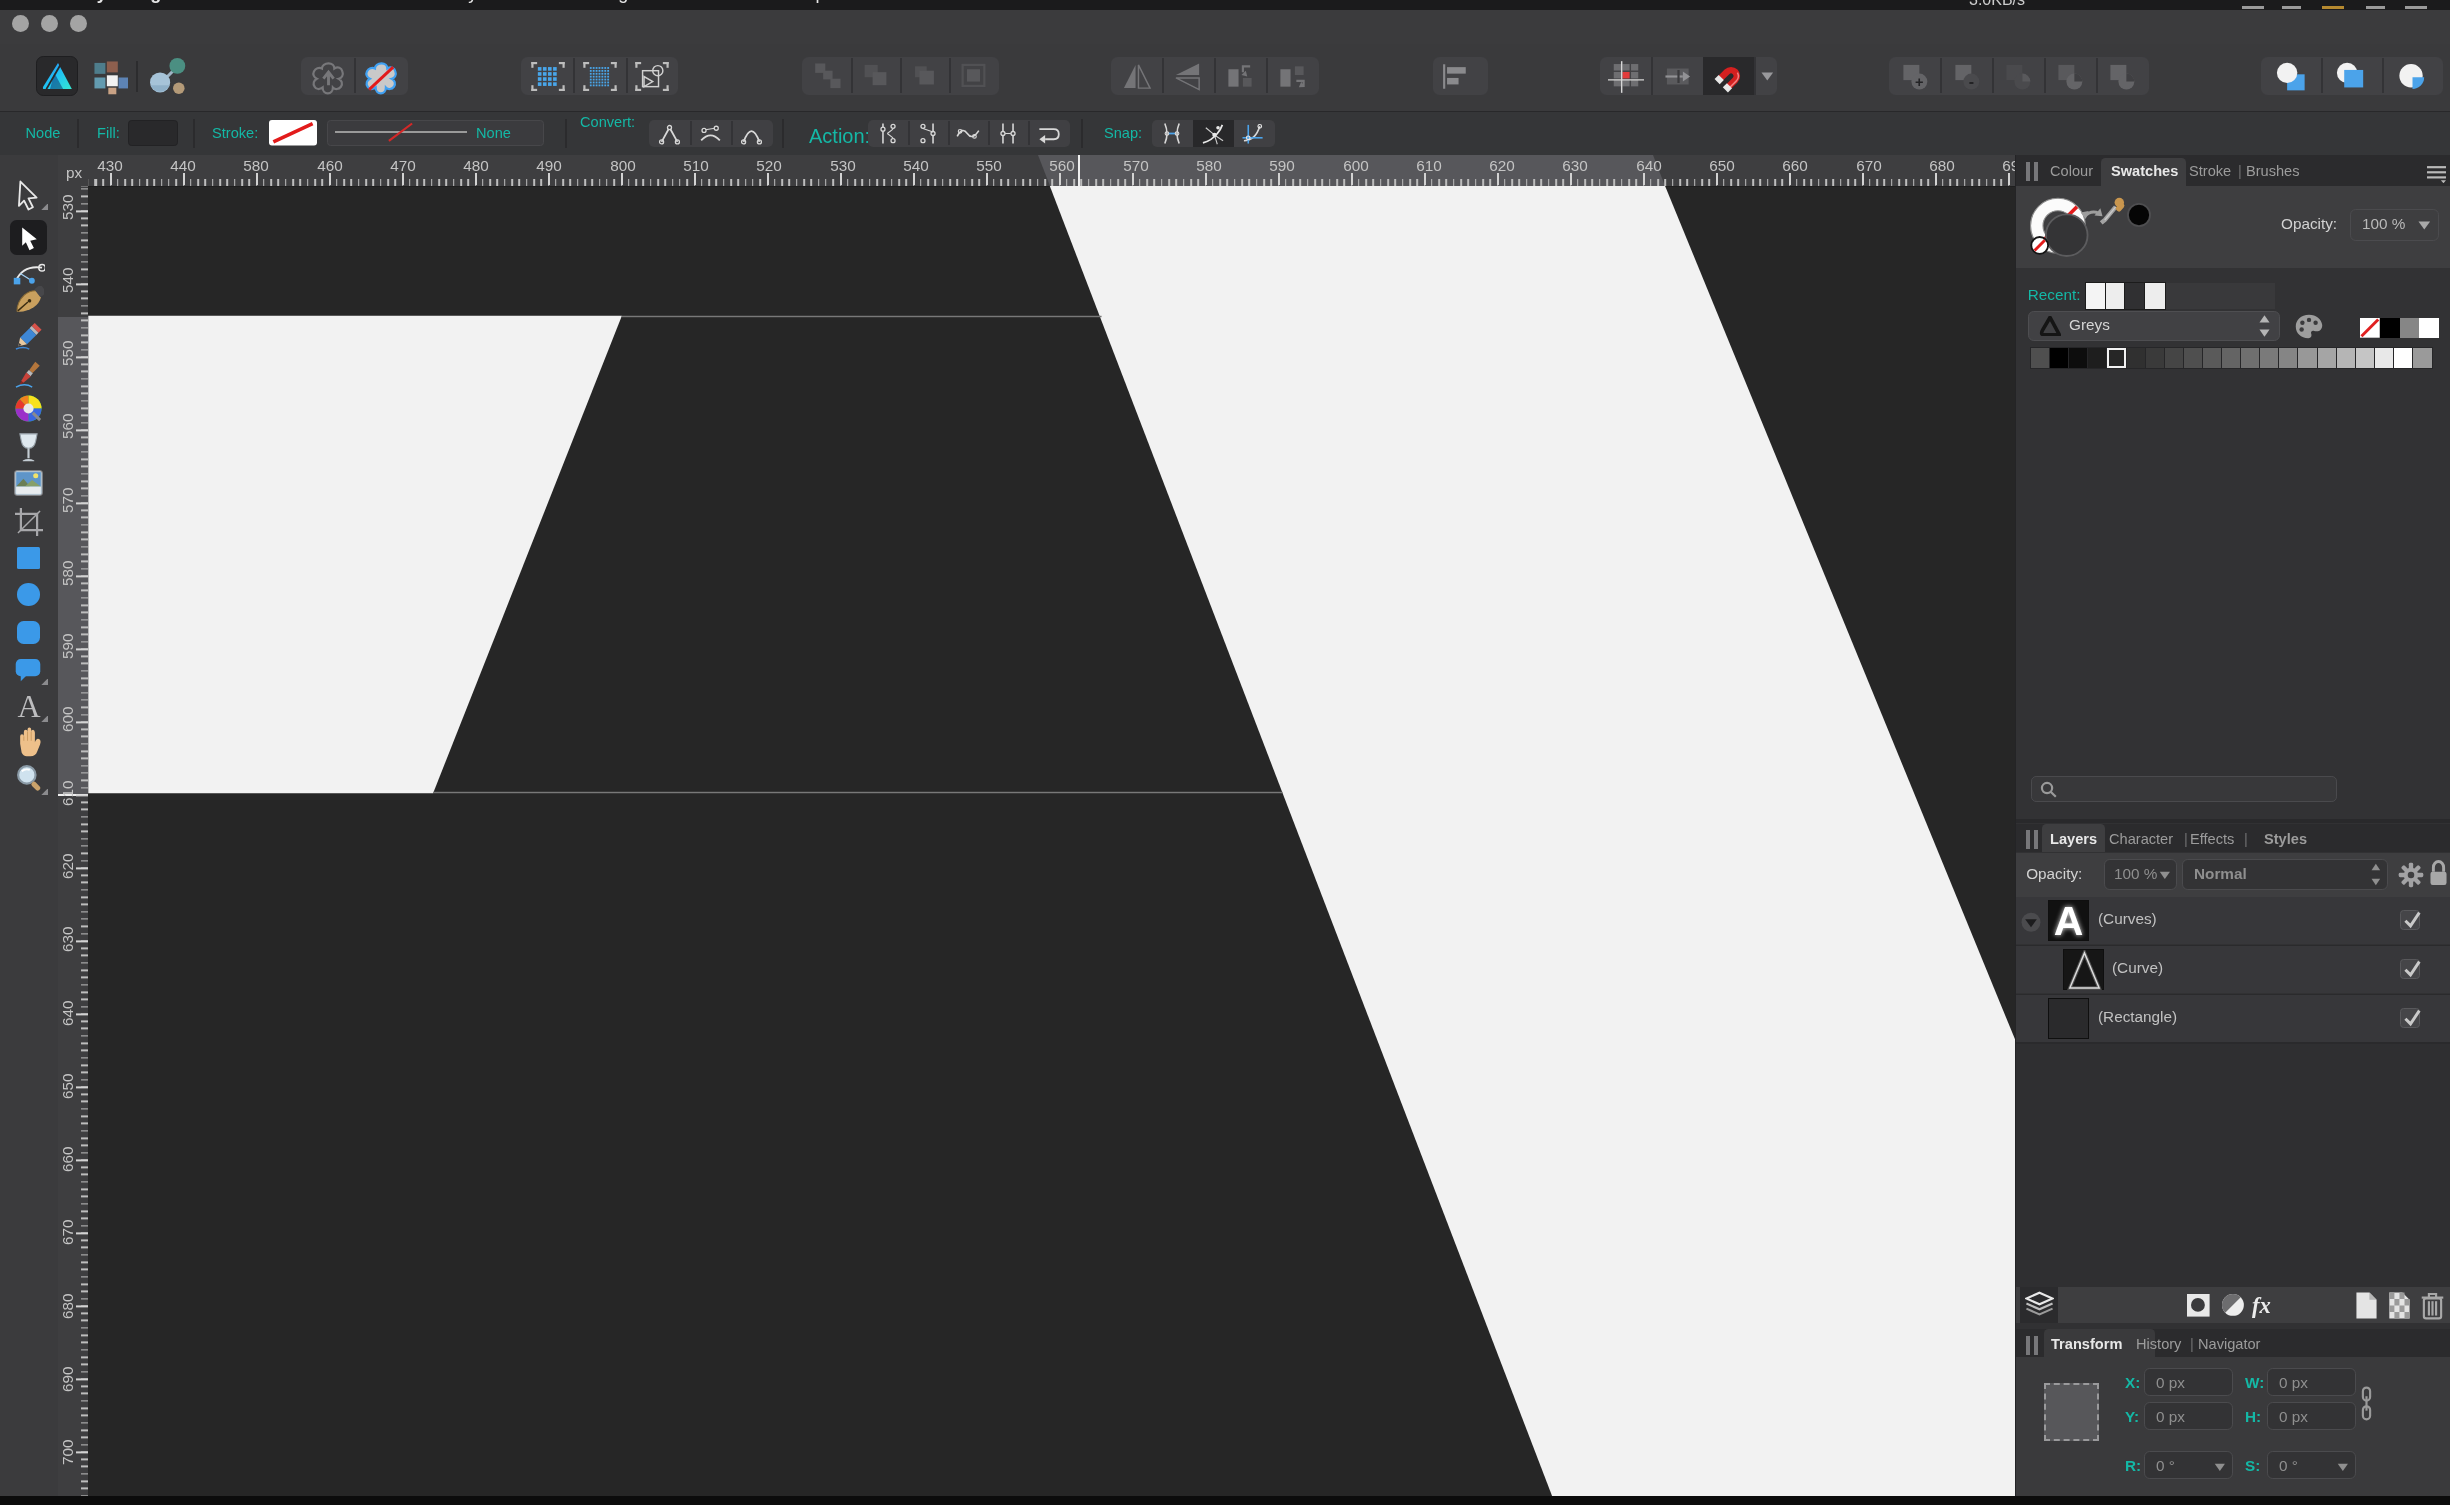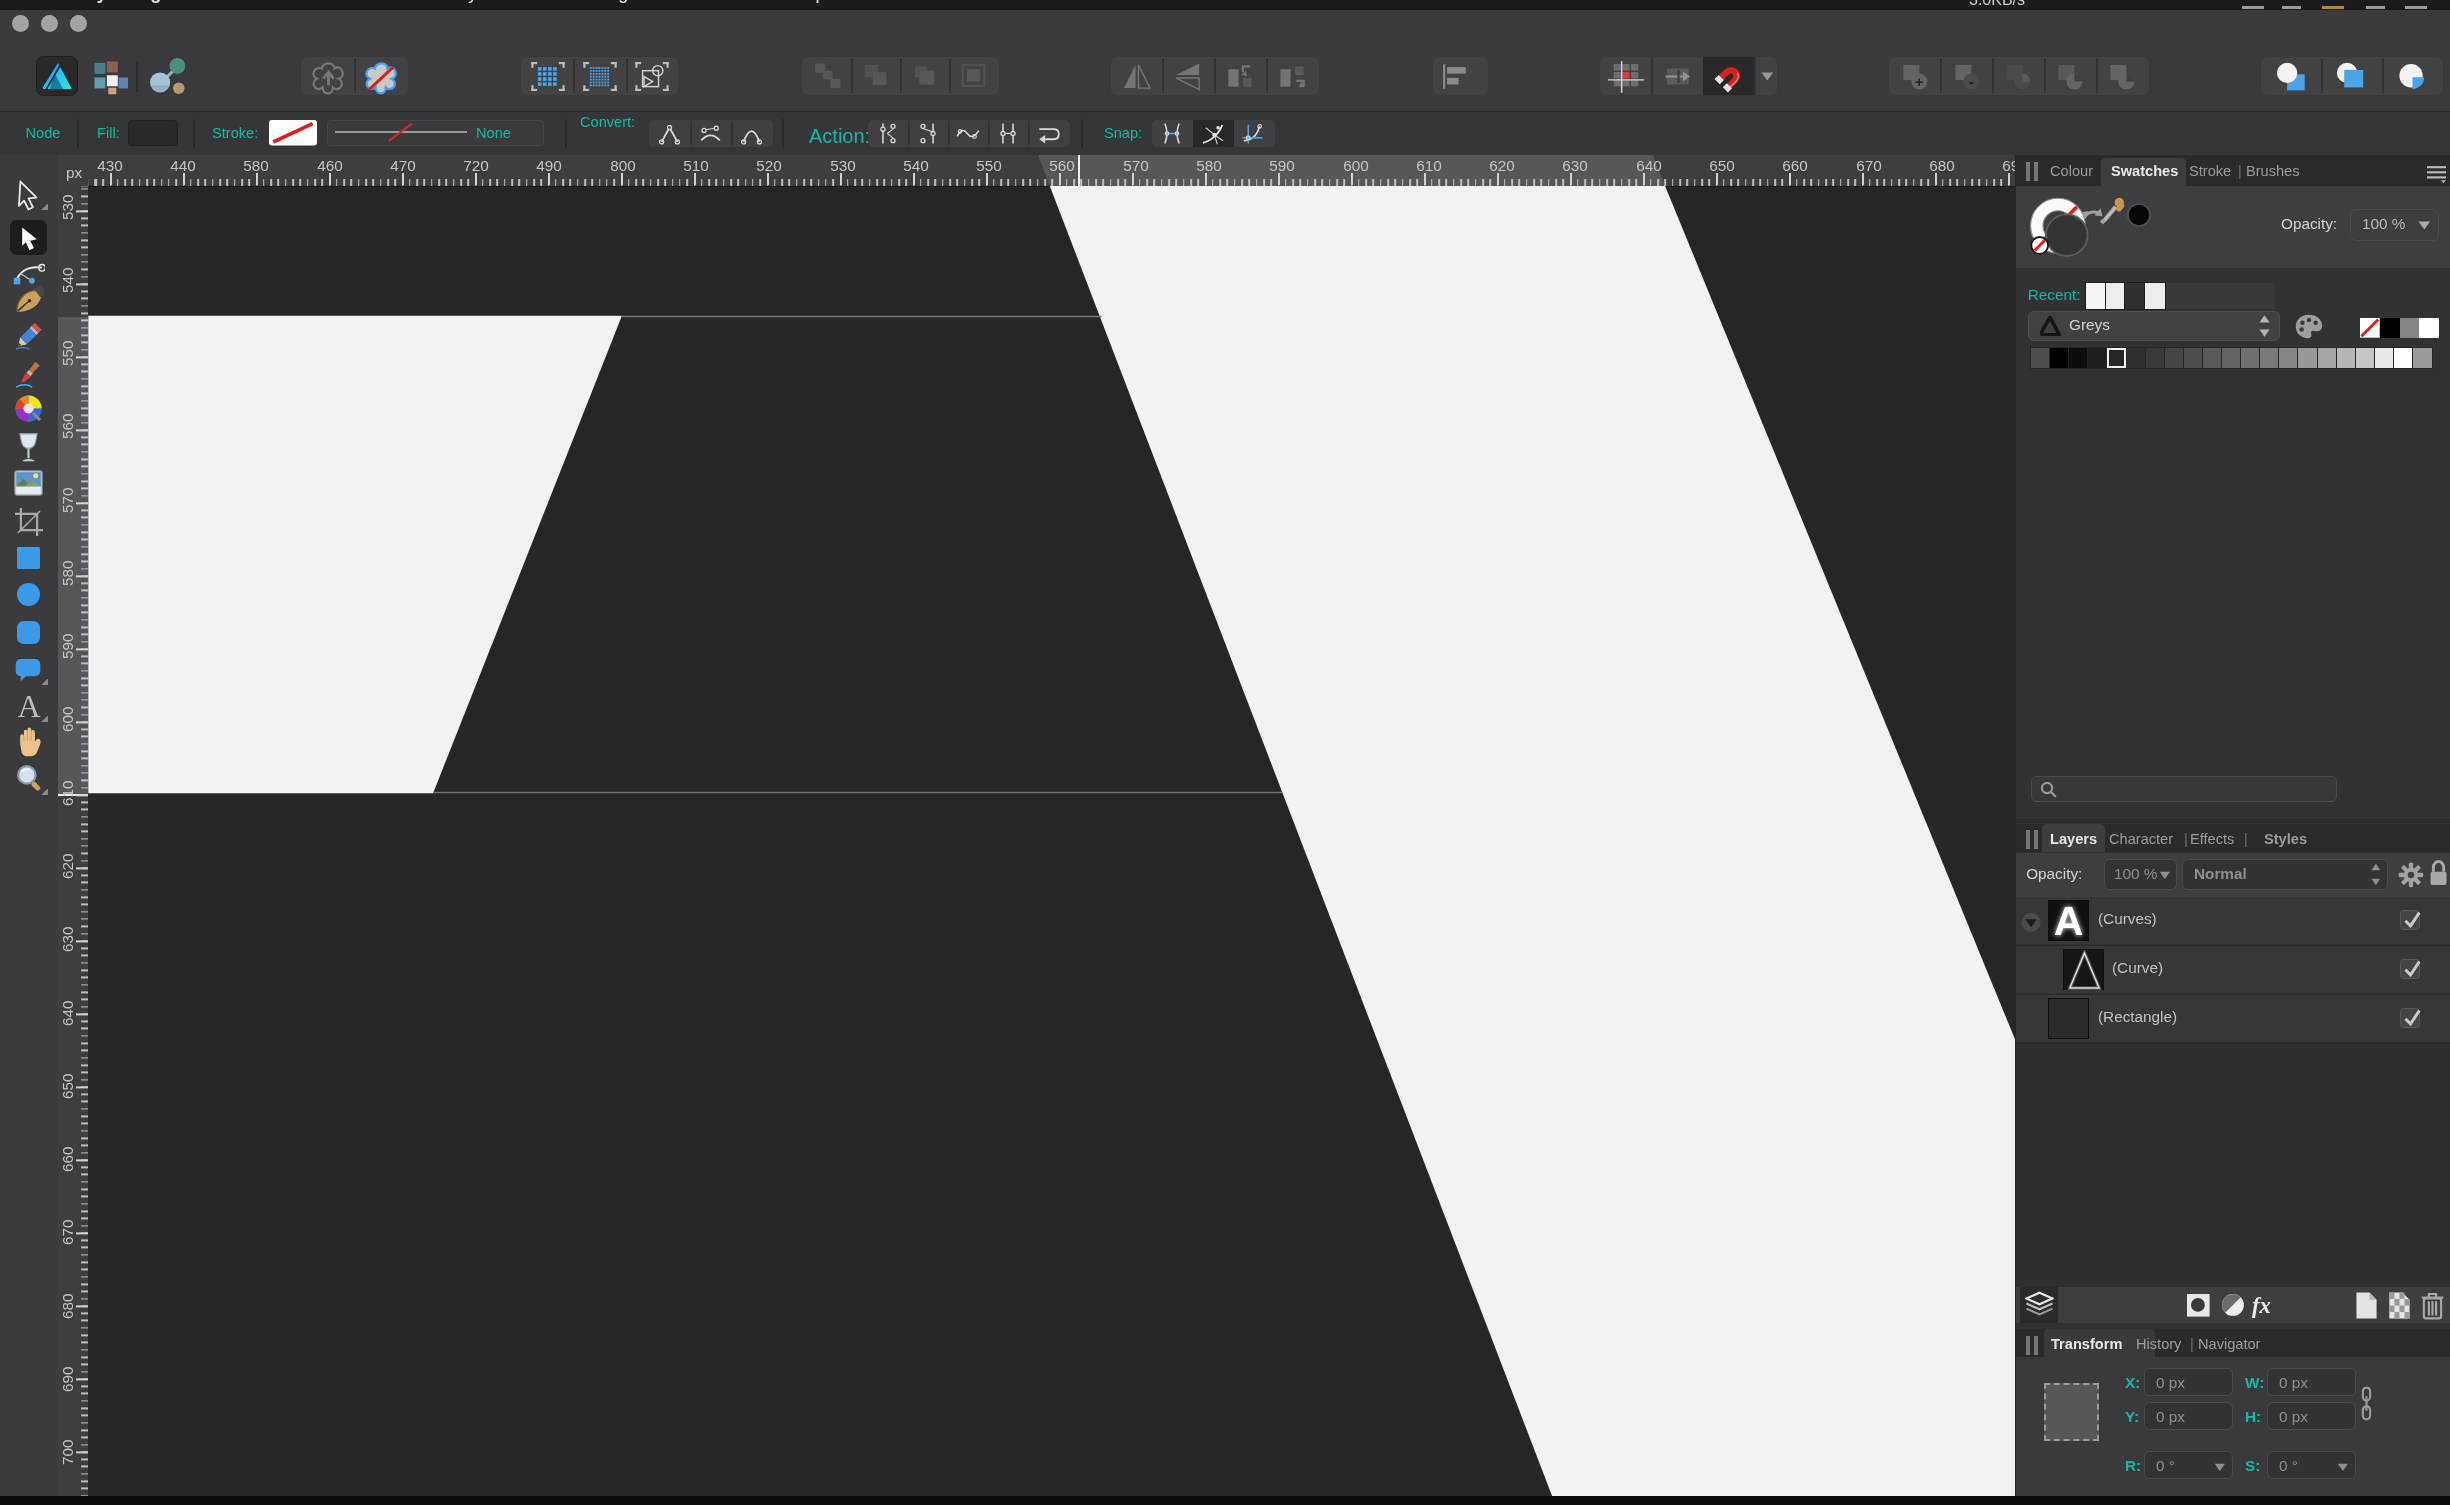--- a/index.html
+++ b/index.html
@@ -511,21 +511,21 @@
     <div id="hruler-light"></div>
     <div id="hticks-min"></div>
     <div id="hmarker"></div>
     <div id="hticks-maj"></div>
     <div id="hnums">
         <span class="hnum" style="left:52px">430</span>
         <span class="hnum" style="left:125px">440</span>
         <span class="hnum" style="left:198px">580</span>
         <span class="hnum" style="left:272px">460</span>
         <span class="hnum" style="left:345px">470</span>
-        <span class="hnum" style="left:418px">720</span>
+        <span class="hnum" style="left:418px">480</span>
         <span class="hnum" style="left:491px">490</span>
         <span class="hnum" style="left:565px">800</span>
         <span class="hnum" style="left:638px">510</span>
         <span class="hnum" style="left:711px">520</span>
         <span class="hnum" style="left:785px">530</span>
         <span class="hnum" style="left:858px">540</span>
         <span class="hnum" style="left:931px">550</span>
         <span class="hnum" style="left:1004px">560</span>
         <span class="hnum" style="left:1078px">570</span>
         <span class="hnum" style="left:1151px">580</span>

